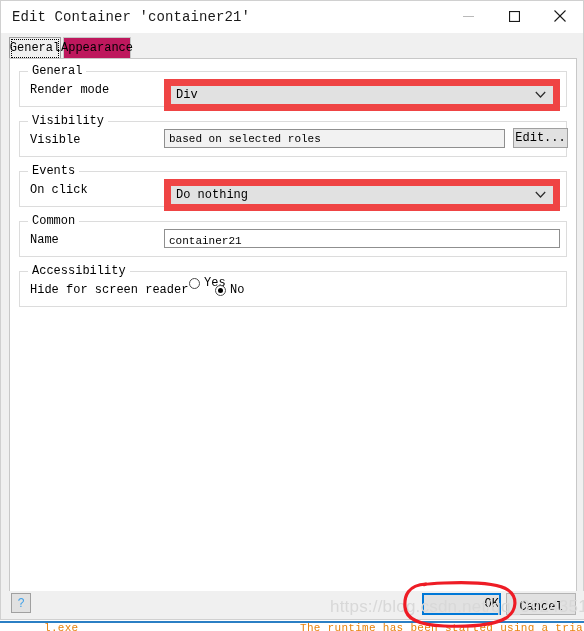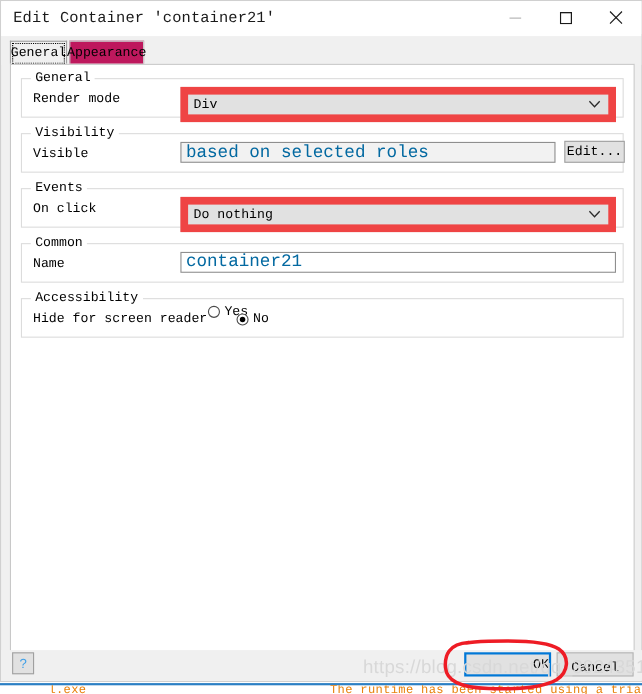--- a/index.html
+++ b/index.html
@@ -84,21 +84,21 @@
     display:flex;align-items:center;
   }
   .combo .val{padding-left:5px;font-size:12px;color:#000;
     font-family:"Liberation Mono","DejaVu Sans Mono",monospace;}
   .combo .chev{position:absolute;right:7px;top:5px;}
   .textinput{
     position:absolute;box-sizing:border-box;height:19px;
     background:#ffffff;border:1px solid #8f8f8f;display:flex;align-items:center;
   }
   .textinput.readonly{background:#f2f2f2;}
-  .textinput .val{padding-left:4px;font-size:16px;color:#0369a1;
+  .textinput .val{padding-left:4px;font-size:11px;color:#000000;
     font-family:"Liberation Mono","DejaVu Sans Mono",monospace;}
   .pushbtn{
     position:absolute;box-sizing:border-box;height:20px;
     background:#e1e1e1;border:1px solid #a0a0a0;
     display:flex;align-items:center;justify-content:center;
     font-family:"Liberation Mono","DejaVu Sans Mono",monospace;font-size:12px;color:#000;
   }
   .radio-wrap{position:absolute;display:flex;align-items:center;}
   .radio{
     width:11px;height:11px;border-radius:50%;

